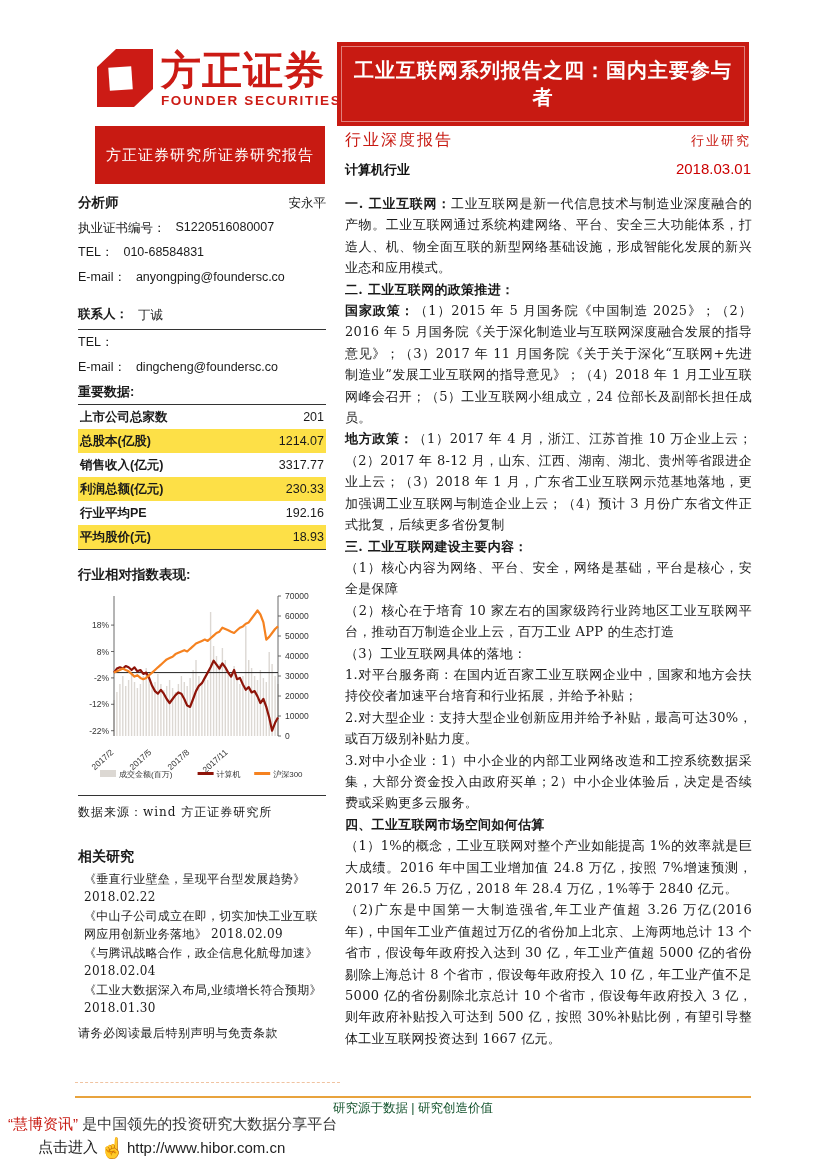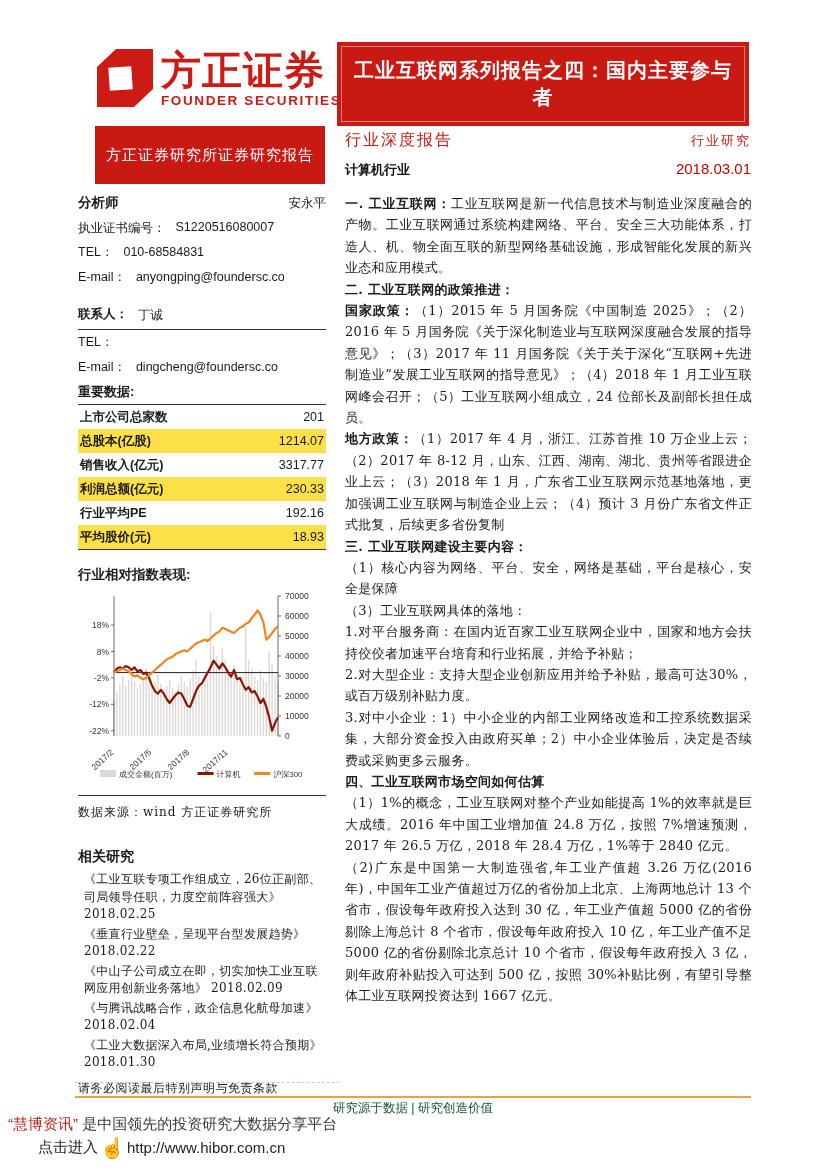--- a/index.html
+++ b/index.html
@@ -96,20 +96,21 @@
     </div>
   </div>
 
   <div id="main-text" class="kai">
       <div class="para"><b>一. 工业互联网：</b><span>工业互联网是新一代信息技术与制造业深度融合的产物。工业互联网通过系统构建网络、平台、安全三大功能体系，打造人、机、物全面互联的新型网络基础设施，形成智能化发展的新兴业态和应用模式。</span></div>
       <div class="para"><b>二. 工业互联网的政策推进：</b></div>
       <div class="para"><b>国家政策：</b><span>（1）2015 年 5 月国务院《中国制造 2025》；（2）2016 年 5 月国务院《关于深化制造业与互联网深度融合发展的指导意见》；（3）2017 年 11 月国务院《关于关于深化“互联网+先进制造业”发展工业互联网的指导意见》；（4）2018 年 1 月工业互联网峰会召开；（5）工业互联网小组成立，24 位部长及副部长担任成员。</span></div>
       <div class="para"><b>地方政策：</b><span>（1）2017 年 4 月，浙江、江苏首推 10 万企业上云；（2）2017 年 8-12 月，山东、江西、湖南、湖北、贵州等省跟进企业上云；（3）2018 年 1 月，广东省工业互联网示范基地落地，更加强调工业互联网与制造企业上云；（4）预计 3 月份广东省文件正式批复，后续更多省份复制</span></div>
       <div class="para"><b>三. 工业互联网建设主要内容：</b></div>
       <div class="para"><span>（1）核心内容为网络、平台、安全，网络是基础，平台是核心，安全是保障</span></div>
+      <div class="para"><span>（2）核心在于培育 10 家左右的国家级跨行业跨地区工业互联网平台，推动百万制造企业上云，百万工业 APP 的生态打造</span></div>
       <div class="para"><span>（3）工业互联网具体的落地：</span></div>
       <div class="para"><span>1.对平台服务商：在国内近百家工业互联网企业中，国家和地方会扶持佼佼者加速平台培育和行业拓展，并给予补贴；</span></div>
       <div class="para"><span>2.对大型企业：支持大型企业创新应用并给予补贴，最高可达30%，或百万级别补贴力度。</span></div>
       <div class="para"><span>3.对中小企业：1）中小企业的内部工业网络改造和工控系统数据采集，大部分资金投入由政府买单；2）中小企业体验后，决定是否续费或采购更多云服务。</span></div>
       <div class="para"><b>四、工业互联网市场空间如何估算</b></div>
       <div class="para"><span>（1）1%的概念，工业互联网对整个产业如能提高 1%的效率就是巨大成绩。2016 年中国工业增加值 24.8 万亿，按照 7%增速预测，2017 年 26.5 万亿，2018 年 28.4 万亿，1%等于 2840 亿元。</span></div>
       <div class="para"><span>（2)广东是中国第一大制造强省,年工业产值超 3.26 万亿(2016 年)，中国年工业产值超过万亿的省份加上北京、上海两地总计 13 个省市，假设每年政府投入达到 30 亿，年工业产值超 5000 亿的省份剔除上海总计 8 个省市，假设每年政府投入 10 亿，年工业产值不足 5000 亿的省份剔除北京总计 10 个省市，假设每年政府投入 3 亿，则年政府补贴投入可达到 500 亿，按照 30%补贴比例，有望引导整体工业互联网投资达到 1667 亿元。</span></div>
     </div>
 
   <div id="sidebar">
@@ -273,21 +274,20 @@
           <rect x="119.6" y="184" width="16" height="3" fill="#8E1409"></rect>
           <text x="138.6" y="189" font-size="8" fill="#333">计算机</text>
           <rect x="176.2" y="184" width="16" height="3" fill="#F58220"></rect>
           <text x="195.2" y="189" font-size="8" fill="#333">沪深300</text>
         </svg>
     </div>
     <div id="chart-source" class="kai">数据来源：wind 方正证券研究所</div>
 
     <div id="related-title">相关研究</div>
     <div id="related-list" class="kai">
-        <div class="rel-item">《工业互联专项工作组成立，26位正副部、司局领导任职，力度空前阵容强大》 2018.02.25</div>
         <div class="rel-item">《垂直行业壁垒，呈现平台型发展趋势》 2018.02.22</div>
         <div class="rel-item">《中山子公司成立在即，切实加快工业互联网应用创新业务落地》 2018.02.09</div>
         <div class="rel-item">《与腾讯战略合作，政企信息化航母加速》 2018.02.04</div>
         <div class="rel-item">《工业大数据深入布局,业绩增长符合预期》 2018.01.30</div>
       </div>
 
     <div id="disclaimer" class="kai">请务必阅读最后特别声明与免责条款</div>
   </div>
 
   <div id="sidebar-dash"></div>

